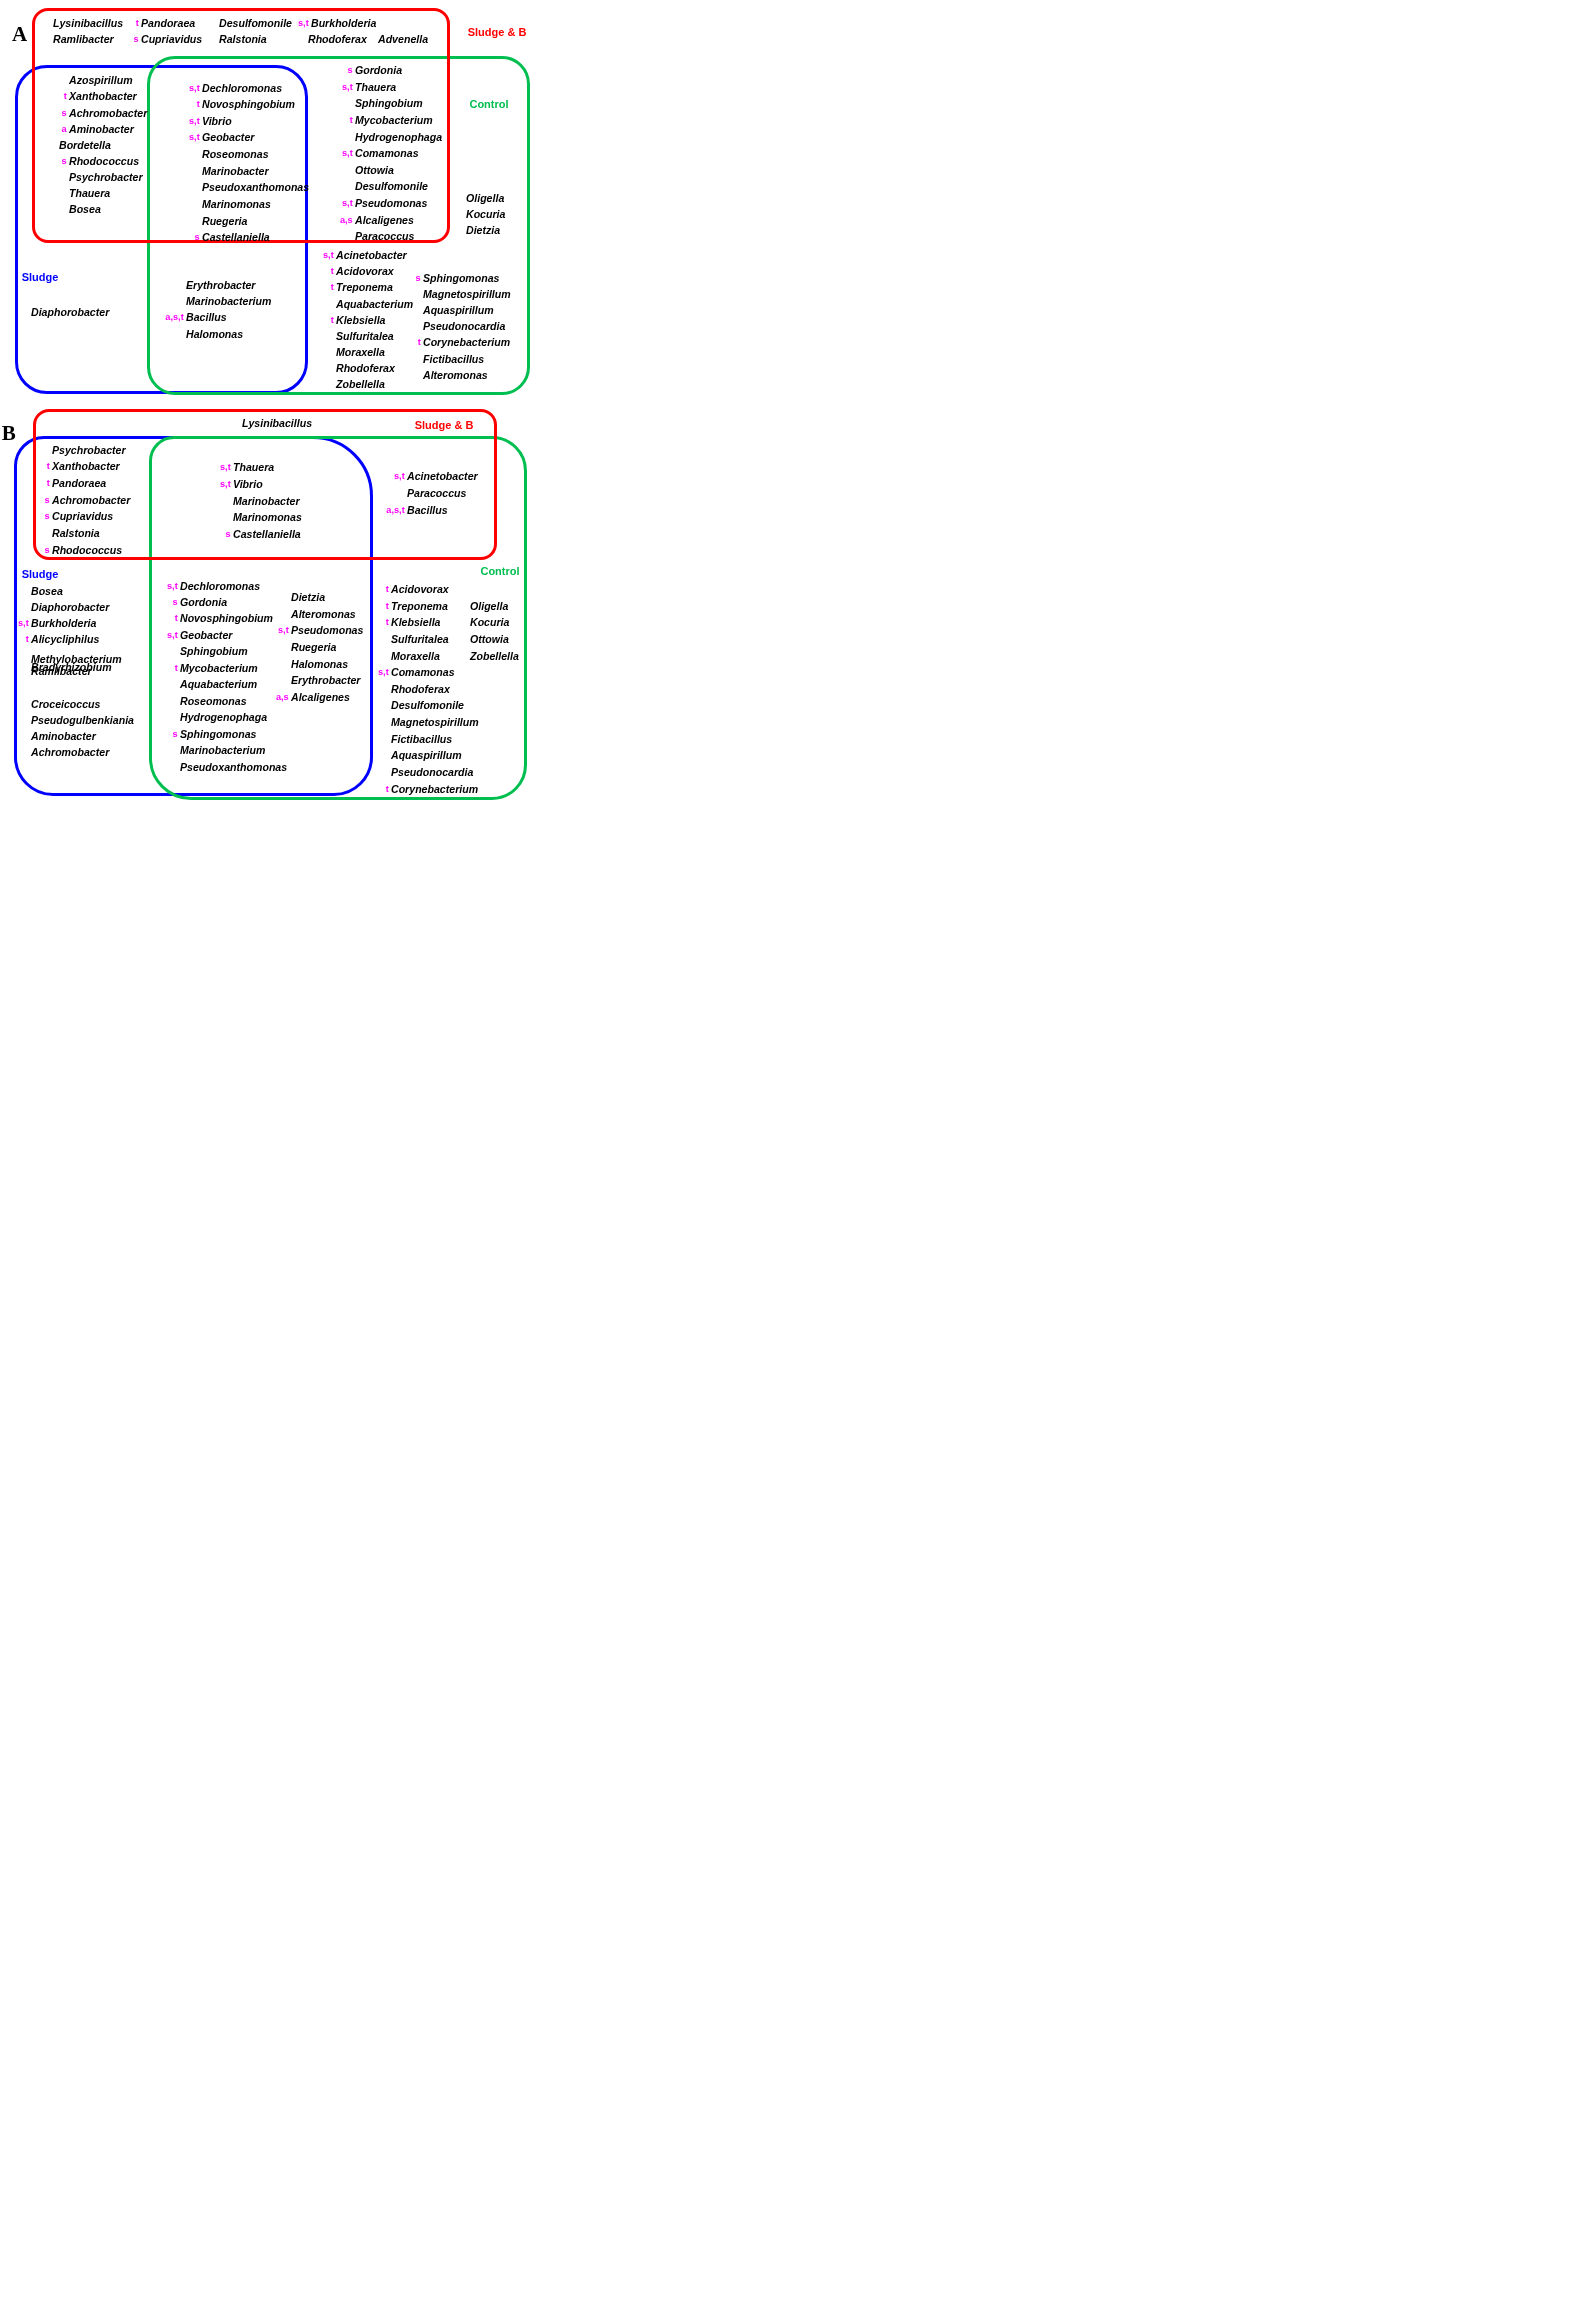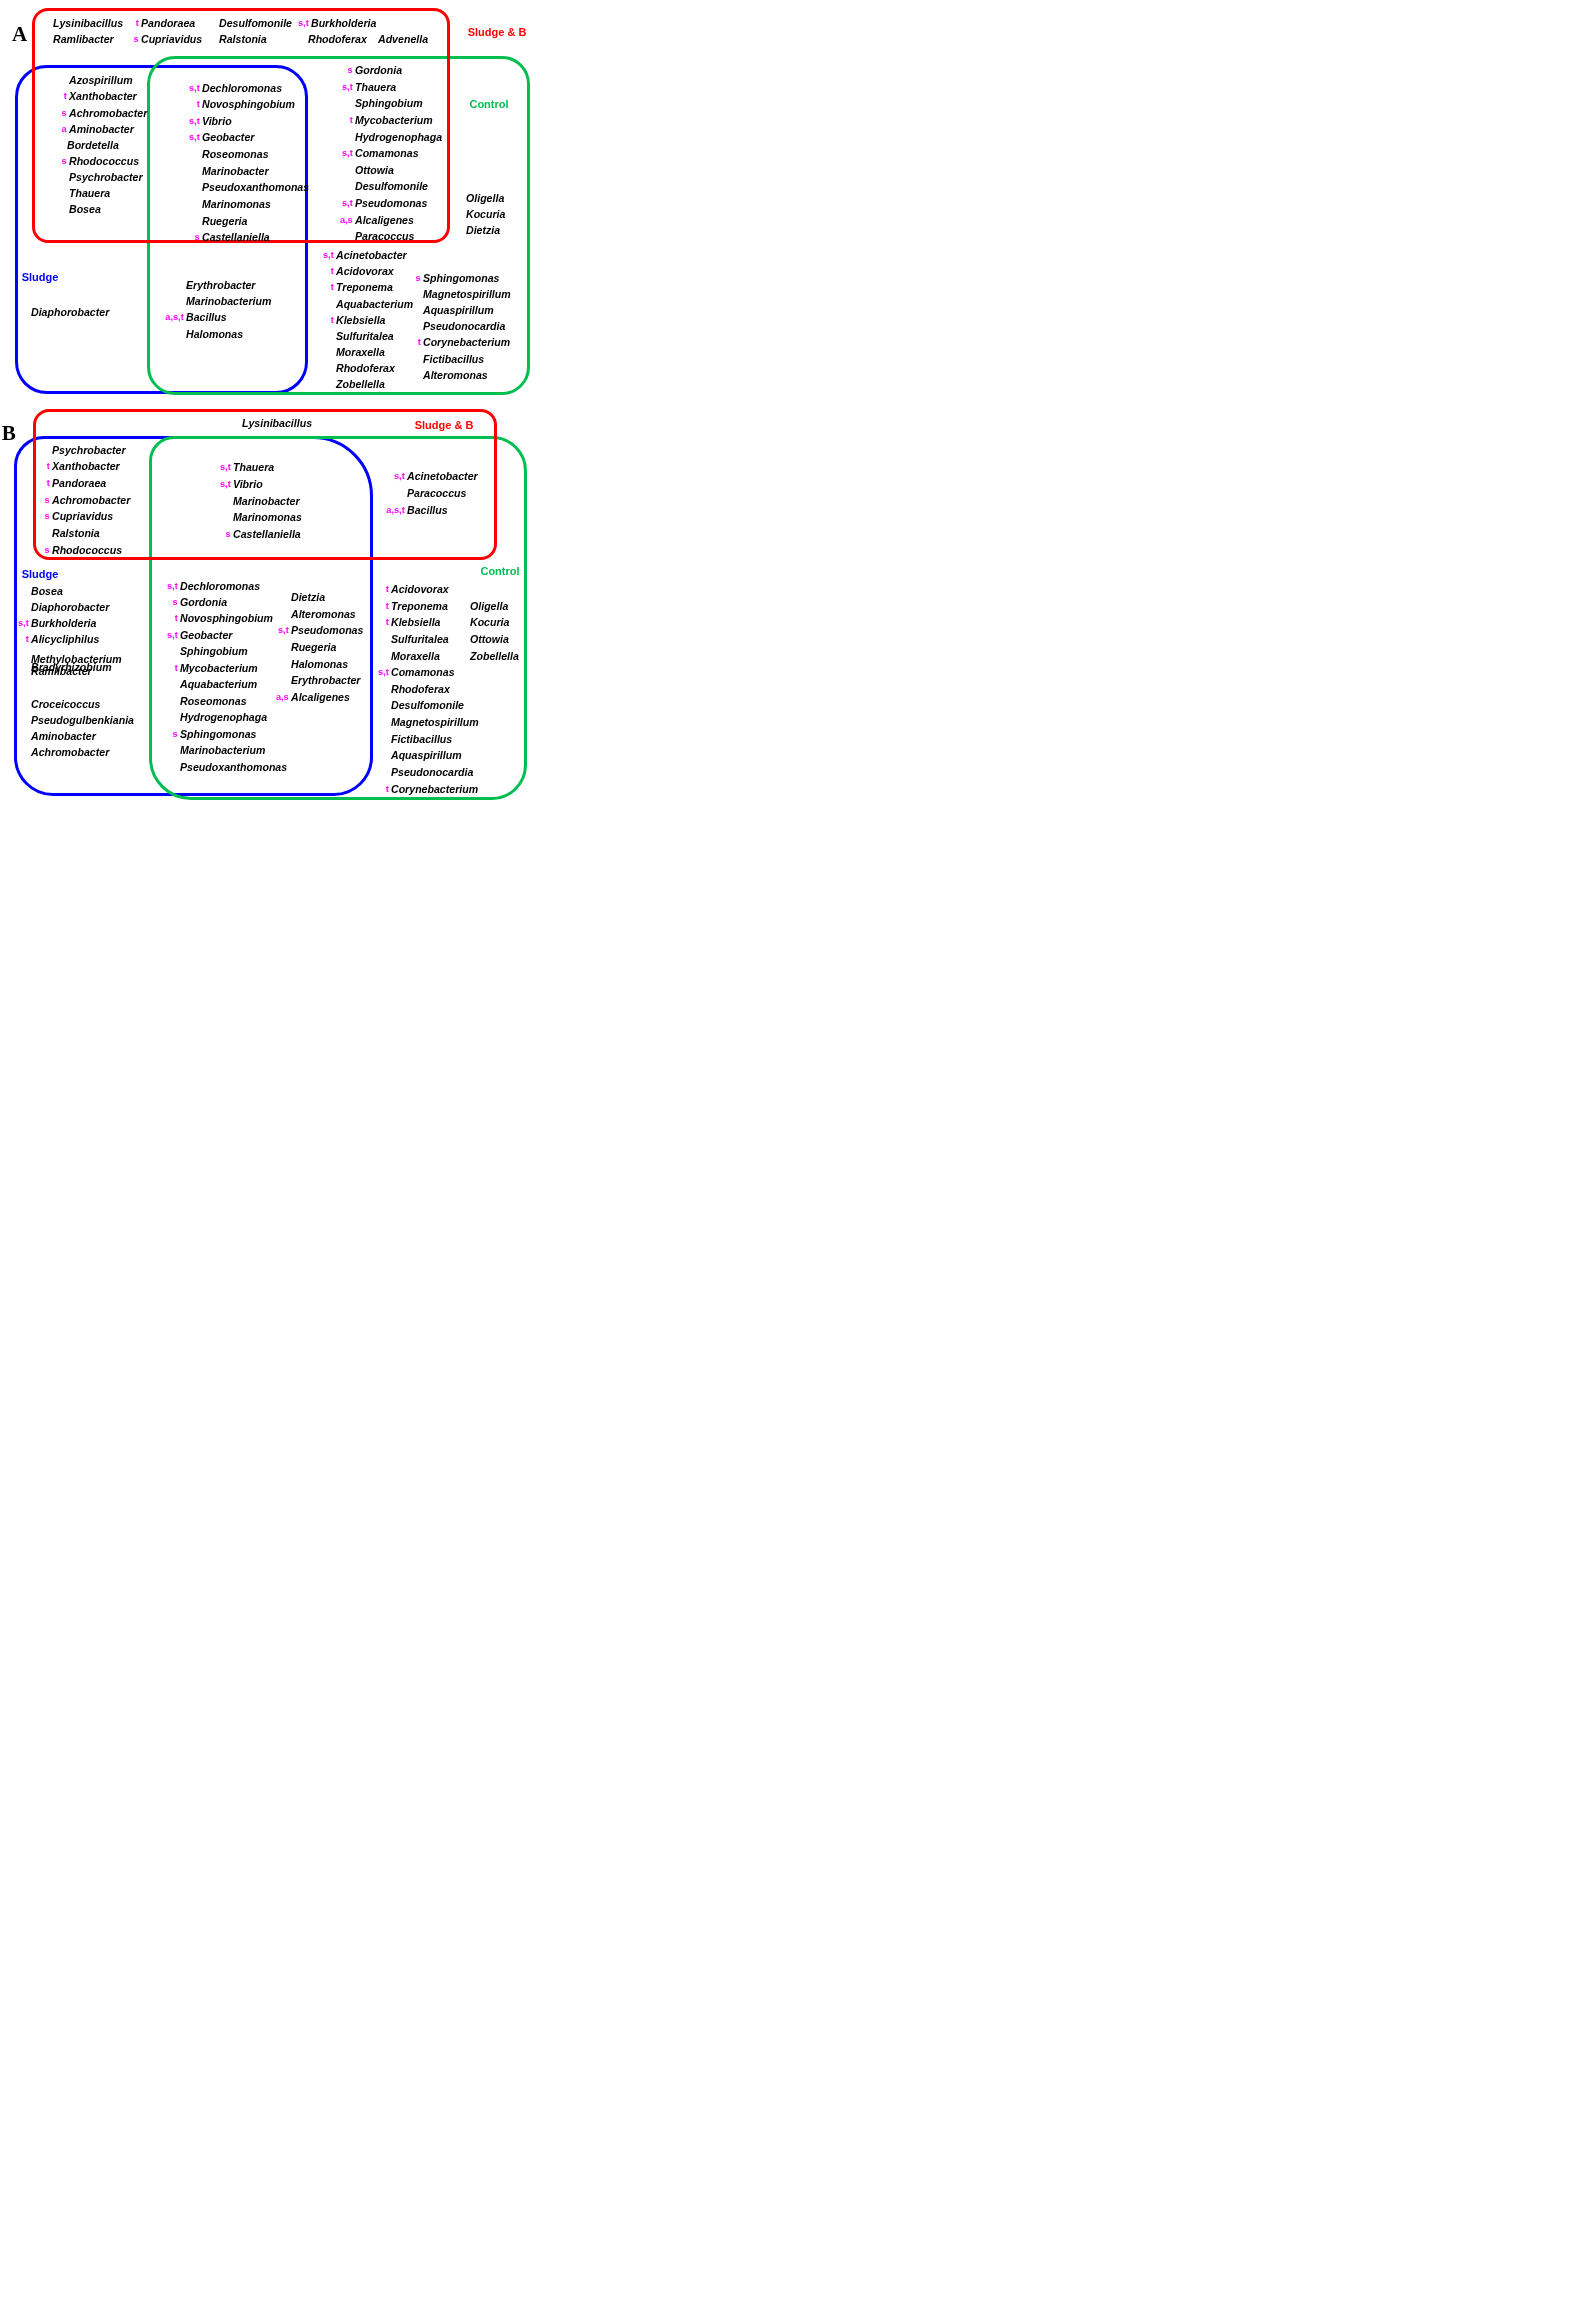--- a/index.html
+++ b/index.html
@@ -57,21 +57,21 @@
     <div class="genus" style="left: 311px; top: 23px;"><span class="prefix" style="color: rgb(255, 0, 255);">s,t</span><span>Burkholderia</span></div>
     <div class="genus" style="left: 53px; top: 39px;"><span>Ramlibacter</span></div>
     <div class="genus" style="left: 141px; top: 39px;"><span class="prefix" style="color: rgb(255, 0, 255);">s</span><span>Cupriavidus</span></div>
     <div class="genus" style="left: 219px; top: 39px;"><span>Ralstonia</span></div>
     <div class="genus" style="left: 308px; top: 39px;"><span>Rhodoferax</span></div>
     <div class="genus" style="left: 378px; top: 39px;"><span>Advenella</span></div>
     <div class="genus" style="left: 69px; top: 80px;"><span>Azospirillum</span></div>
     <div class="genus" style="left: 69px; top: 96px;"><span class="prefix" style="color: rgb(255, 0, 255);">t</span><span>Xanthobacter</span></div>
     <div class="genus" style="left: 69px; top: 113px;"><span class="prefix" style="color: rgb(255, 0, 255);">s</span><span>Achromobacter</span></div>
     <div class="genus" style="left: 69px; top: 129px;"><span class="prefix" style="color: rgb(255, 0, 255);">a</span><span>Aminobacter</span></div>
-    <div class="genus" style="left: 67px; top: 145px;"><span>Bordetella</span></div>
+    <div class="genus" style="left: 59px; top: 145px;"><span>Bordetella</span></div>
     <div class="genus" style="left: 69px; top: 161px;"><span class="prefix" style="color: rgb(255, 0, 255);">s</span><span>Rhodococcus</span></div>
     <div class="genus" style="left: 69px; top: 177px;"><span>Psychrobacter</span></div>
     <div class="genus" style="left: 69px; top: 193px;"><span>Thauera</span></div>
     <div class="genus" style="left: 69px; top: 209px;"><span>Bosea</span></div>
     <div class="genus" style="left: 202px; top: 88px;"><span class="prefix" style="color: rgb(255, 0, 255);">s,t</span><span>Dechloromonas</span></div>
     <div class="genus" style="left: 202px; top: 104px;"><span class="prefix" style="color: rgb(255, 0, 255);">t</span><span>Novosphingobium</span></div>
     <div class="genus" style="left: 202px; top: 121px;"><span class="prefix" style="color: rgb(255, 0, 255);">s,t</span><span>Vibrio</span></div>
     <div class="genus" style="left: 202px; top: 137px;"><span class="prefix" style="color: rgb(255, 0, 255);">s,t</span><span>Geobacter</span></div>
     <div class="genus" style="left: 202px; top: 154px;"><span>Roseomonas</span></div>
     <div class="genus" style="left: 202px; top: 171px;"><span>Marinobacter</span></div>

